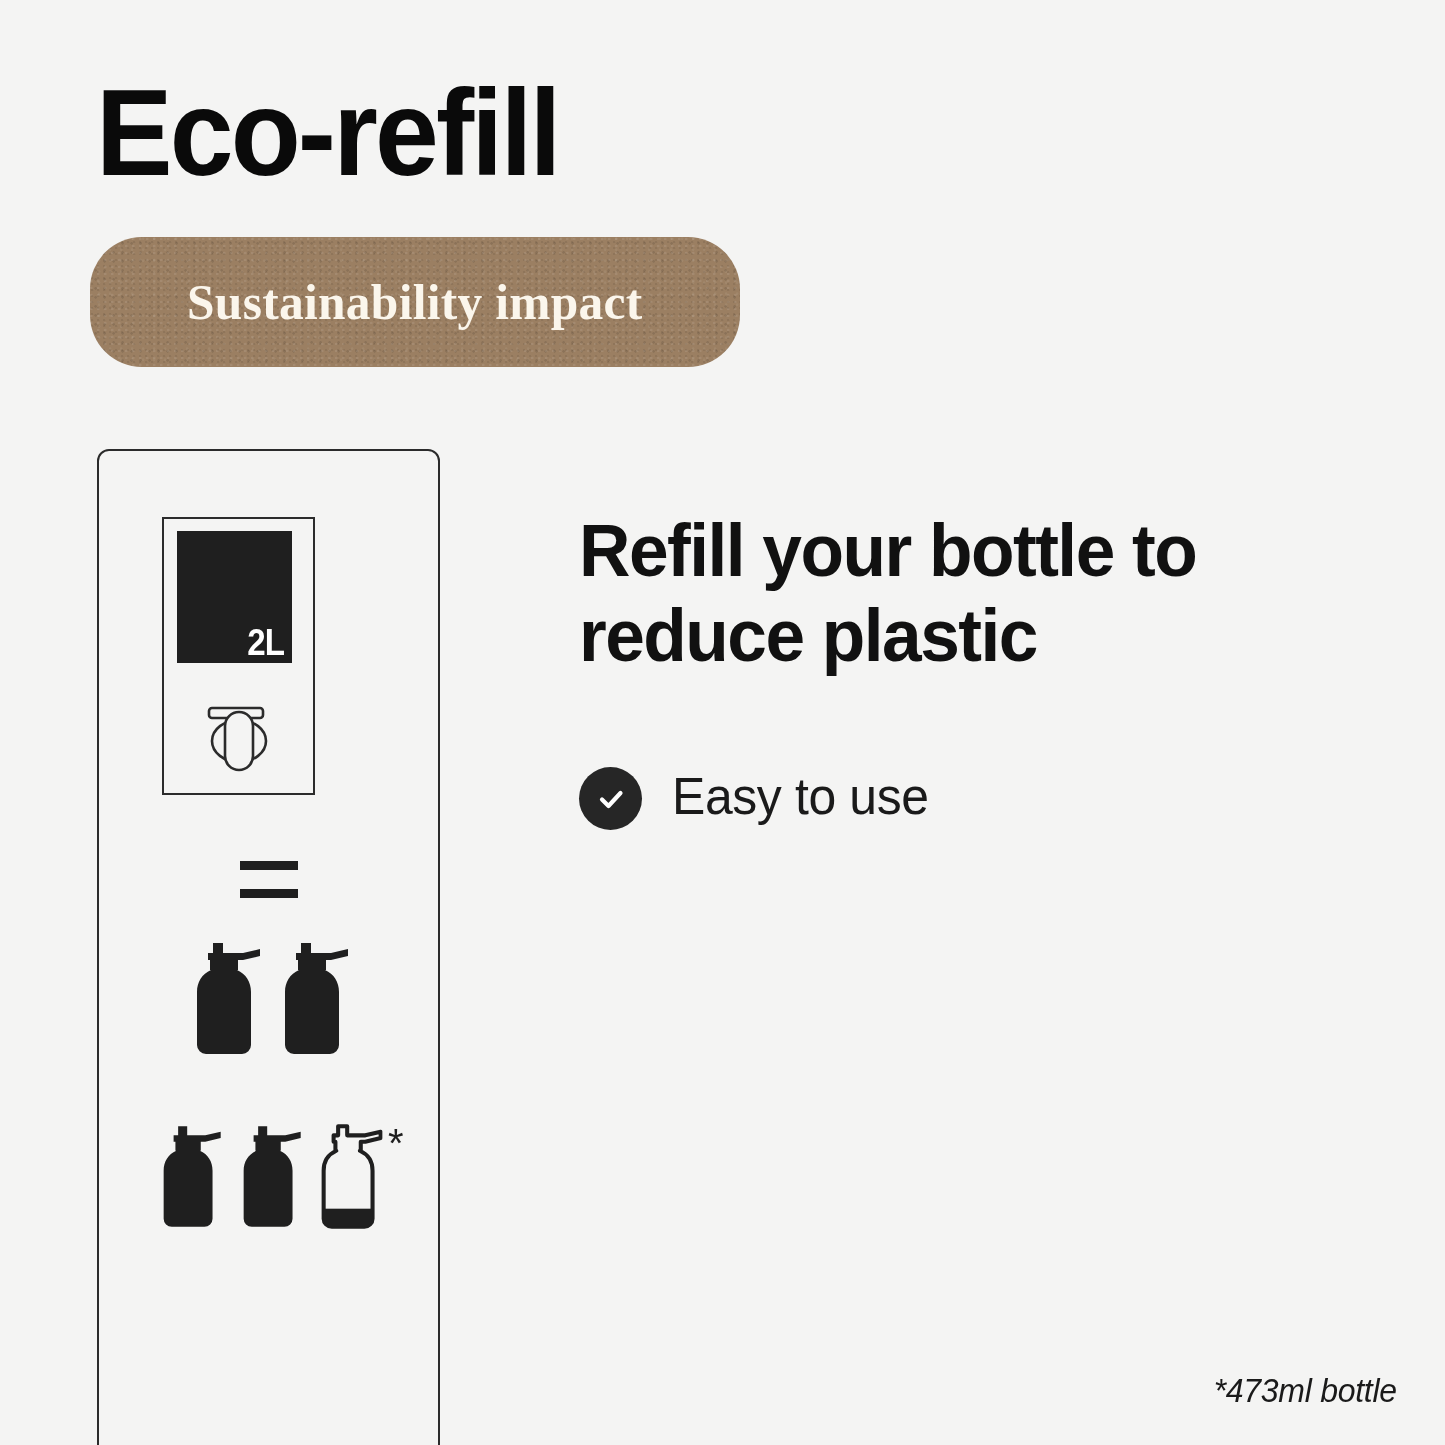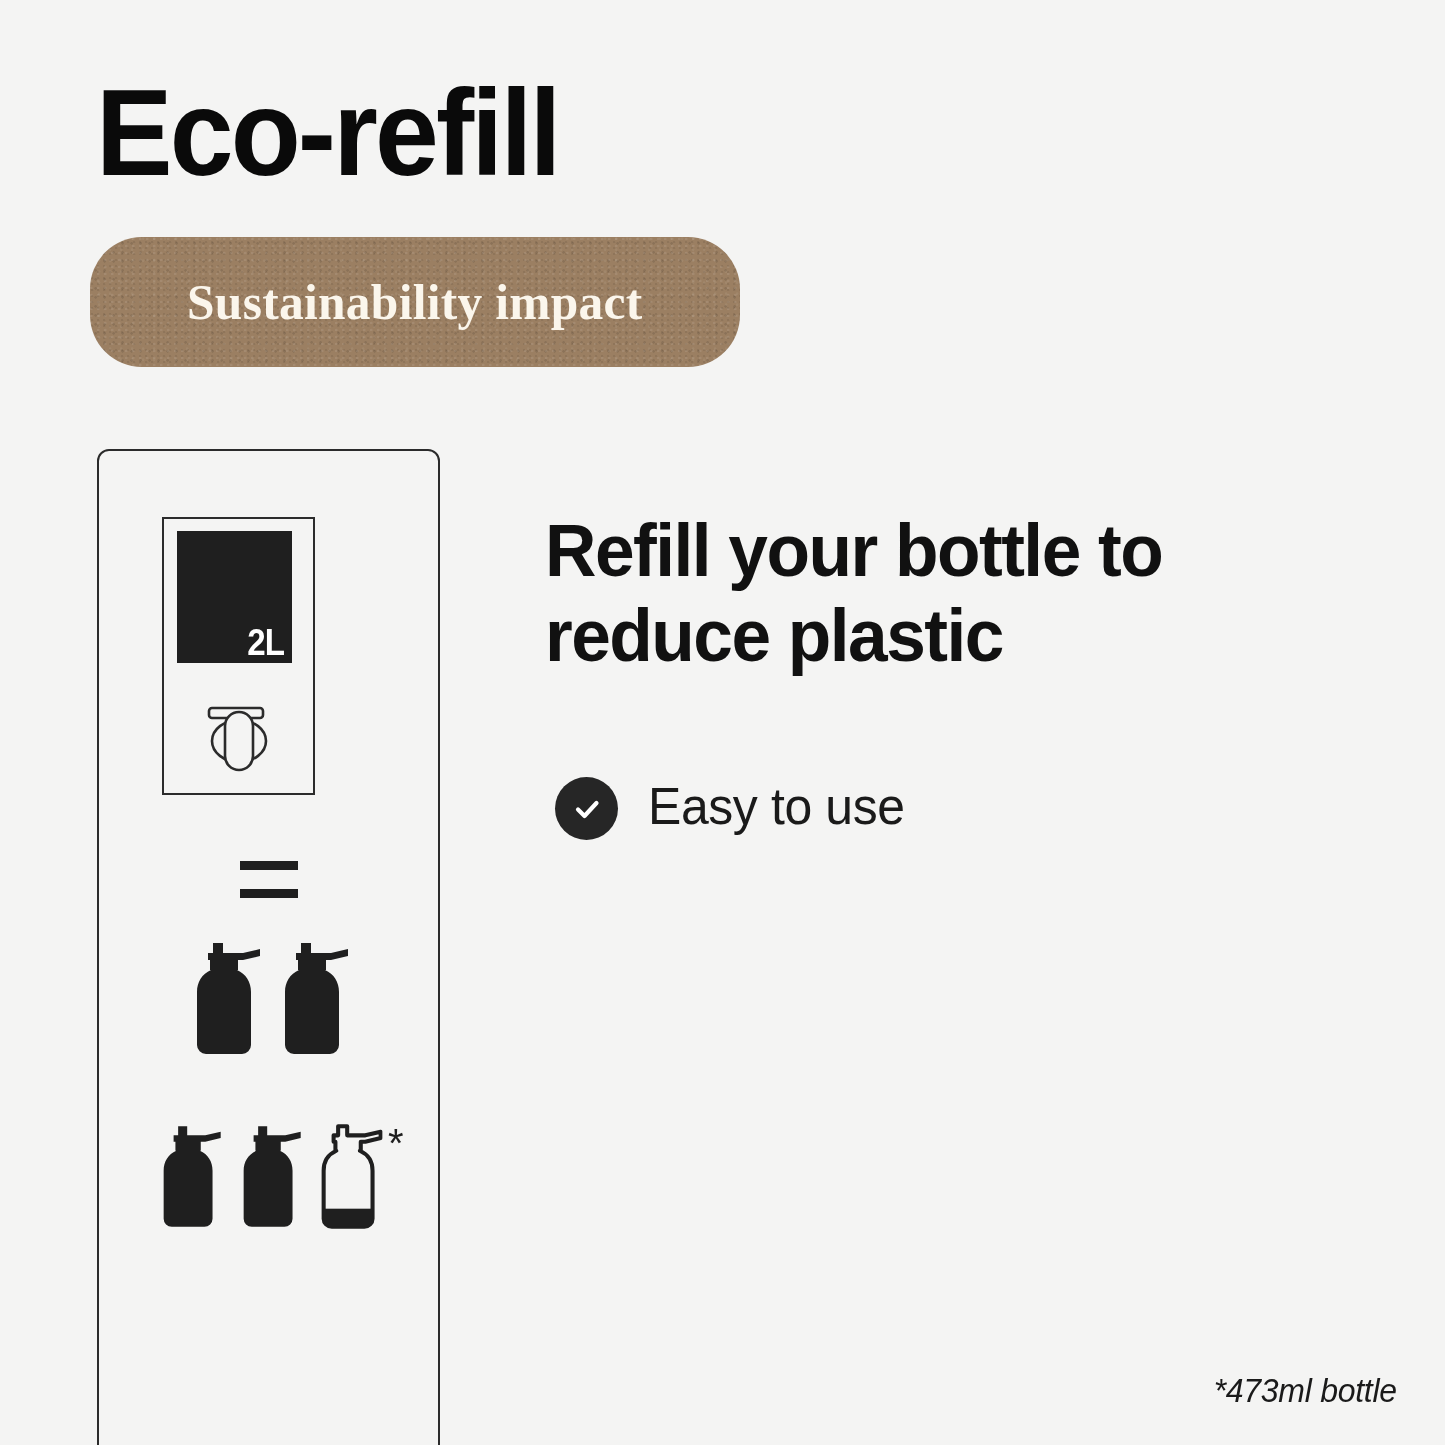--- a/index.html
+++ b/index.html
@@ -149,38 +149,38 @@
     top: 672px;
     font-size: 40px;
     line-height: 1;
     color: #1f1f1f;
     font-weight: normal;
   }
 
   
   .content {
     position: absolute;
-    left: 545px;
+    left: 579px;
     top: 508px;
     width: 830px;
   }
   .content-heading {
     font-size: 75px;
     font-weight: bold;
     color: #111111;
     line-height: 1.13;
     letter-spacing: -1.6px;
     transform: scaleX(0.95);
     transform-origin: left top;
     margin: 0;
   }
 
   .feature-list {
     list-style: none;
-    margin: 10px;
+    margin: 0;
     padding: 0;
     position: absolute;
     top: 257px;
     left: 0;
     width: 830px;
   }
   .feature-item {
     display: flex;
     align-items: flex-start;
     margin-bottom: 62px;

